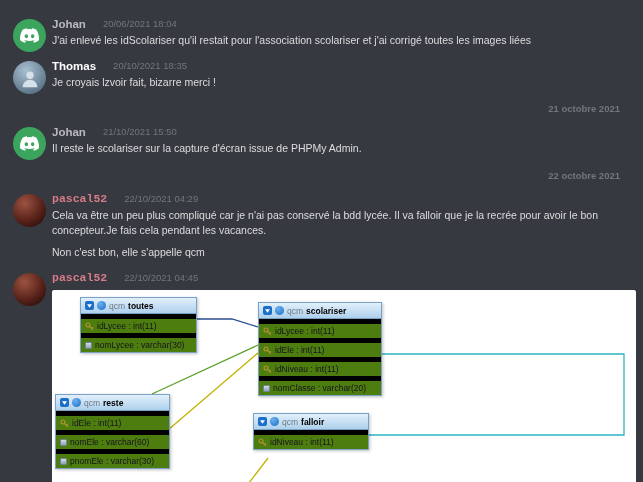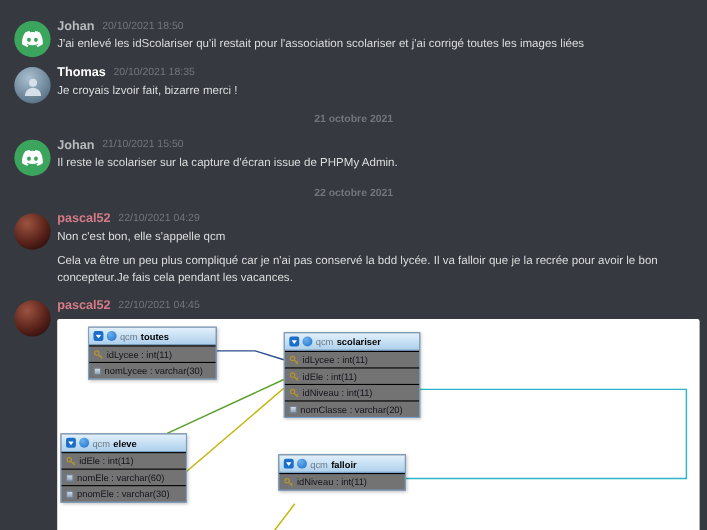--- a/index.html
+++ b/index.html
@@ -13,62 +13,62 @@
 
   
   .message{position:relative;padding:0 8px 0 52px;margin-top:11px;}
   .avatar{
     position:absolute;left:13px;top:2px;width:33px;height:33px;border-radius:50%;
     overflow:hidden;display:flex;align-items:center;justify-content:center;cursor:pointer;
   }
   .avatar-johan{background:#3ba55d;}
   .avatar-thomas{background:radial-gradient(circle at 40% 30%,#a9c0d2,#5d7689 75%);}
   .avatar-pascal{background:radial-gradient(circle at 35% 28%,#9c5340,#58221a 55%,#260c0a 90%);}
-  .msg-header{display:flex;align-items:flex-start;gap:7px;line-height:14px;}
+  .msg-header{display:flex;align-items:flex-start;gap:17px;line-height:14px;}
   .username{font-size:11.5px;font-weight:700;cursor:pointer;}
   .u-johan{color:#b8babd;}
   .u-thomas{color:#ffffff;}
-  .u-pascal{color:#d67b88;}
+  .u-pascal{color:#d67b88;font-family:Liberation Mono, monospace;}
   .timestamp{font-size:9.5px;color:#72767d;}
   .msg-text{font-size:10.5px;line-height:1.45;color:#dcddde;margin-top:2px;max-width:583px;}
   .msg-text + .msg-text{margin-top:7px;}
 
   
-  .date-divider{display:flex;align-items:center;margin:13px 16px 0 16px;flex-direction:column;}
+  .date-divider{display:flex;align-items:flex-end;margin:13px 16px 0 16px;flex-direction:column;}
   .date-divider .line{flex:1;height:1px;background:#42454a;}
   .date-divider .label{padding:0 7px;font-size:9.5px;font-weight:700;color:#72767d;}
 
   
   .attachment{
     position:relative;margin-top:5px;width:584px;height:212px;
     background:#ffffff;overflow:hidden;cursor:pointer;border-radius:2px;
   }
   .rel-lines{position:absolute;left:0;top:0;pointer-events:none;}
   .dbtable{
-    position:absolute;background:#737373;border:1px solid #7aa1c6;
+    position:absolute;background:#4d7c0f;border:1px solid #7aa1c6;
     box-shadow:1px 1px 3px rgba(0,0,0,.25);font-size:8.5px;
   }
   .tbl-header{
     display:flex;align-items:center;gap:3px;height:13px;padding:1px 4px;
     background:linear-gradient(#e2f0fb,#aed0ec);border-bottom:1px solid #7aa1c6;
     white-space:nowrap;
   }
   .tbl-toggle{
     width:9px;height:9px;background:#1b6fc9;border-radius:2px;flex:0 0 auto;
     display:flex;align-items:center;justify-content:center;
   }
   .tbl-opt{
     width:9px;height:9px;border-radius:50%;flex:0 0 auto;
     background:radial-gradient(circle at 35% 30%,#6cb0ee,#1b6fc9);
   }
   .db-prefix{color:#6e7b87;}
   .tbl-name{font-weight:700;color:#000;}
   .tbl-row{
     display:flex;align-items:center;gap:3px;height:12px;padding:1px 4px;
-    border-top:1px solid #000000;color:#15151c;white-space:nowrap;overflow:hidden;
+    border-top:5px solid #000000;color:#15151c;white-space:nowrap;overflow:hidden;
   }
   .tbl-row:first-of-type{border-top:0;}
   .col-icon{
     width:7px;height:7px;border-radius:1px;flex:0 0 aupx;flex:0 0 auto;
     background:linear-gradient(#d6dee6,#8fa2b5);border:1px solid #70839a;box-sizing:border-box;
   }
   .key-icon,.col-icon{flex:0 0 auto;}
 </style>
 </head>
 <body>
@@ -76,21 +76,21 @@
 <div class="chat">
 
   <div class="message">
     <div class="avatar avatar-johan">
       <svg width="19" height="19" viewBox="0 0 24 24">
           <path fill="#ffffff" d="M20.317 4.37a19.79 19.79 0 0 0-4.885-1.515.074.074 0 0 0-.079.037c-.21.375-.444.865-.608 1.25a18.27 18.27 0 0 0-5.487 0 12.64 12.64 0 0 0-.617-1.25.077.077 0 0 0-.079-.037A19.736 19.736 0 0 0 3.677 4.37a.07.07 0 0 0-.032.027C.533 9.046-.32 13.58.099 18.058a.082.082 0 0 0 .031.056 19.9 19.9 0 0 0 5.993 3.03.078.078 0 0 0 .084-.028 14.09 14.09 0 0 0 1.226-1.994.076.076 0 0 0-.041-.106 13.107 13.107 0 0 1-1.872-.892.077.077 0 0 1-.008-.128c.126-.094.252-.192.372-.291a.074.074 0 0 1 .077-.01c3.928 1.793 8.18 1.793 12.062 0a.074.074 0 0 1 .078.01c.12.099.246.198.373.292a.077.077 0 0 1-.006.127 12.3 12.3 0 0 1-1.873.892.077.077 0 0 0-.041.107c.36.698.772 1.362 1.225 1.993a.076.076 0 0 0 .084.028 19.84 19.84 0 0 0 6.002-3.03.077.077 0 0 0 .032-.054c.5-5.177-.838-9.674-3.549-13.66a.06.06 0 0 0-.031-.03zM8.02 15.33c-1.183 0-2.157-1.085-2.157-2.419 0-1.333.956-2.419 2.157-2.419 1.21 0 2.176 1.096 2.157 2.42 0 1.333-.956 2.418-2.157 2.418zm7.975 0c-1.183 0-2.157-1.085-2.157-2.419 0-1.333.955-2.419 2.157-2.419 1.21 0 2.176 1.096 2.157 2.42 0 1.333-.946 2.418-2.157 2.418z"></path>
         </svg>
     </div>
     <div class="msg-header">
       <span class="username u-johan">Johan</span>
-      <span class="timestamp">20/10/2021 18:50</span>
+      <span class="timestamp">20/06/2021 18:04</span>
     </div>
     <div class="msg-text">J'ai enlevé les idScolariser qu'il restait pour l'association scolariser et j'ai corrigé toutes les images liées</div>
   </div>
 
   <div class="message">
     <div class="avatar avatar-thomas">
       <svg width="22" height="22" viewBox="0 0 24 24">
           <circle cx="12" cy="9" r="4" fill="#d6e0e8"></circle>
           <path d="M4 22c0-4.4 3.6-8 8-8s8 3.6 8 8z" fill="#d6e0e8"></path>
         </svg>
@@ -126,22 +126,22 @@
     <span class="label">22 octobre 2021</span>
     <div class="line"></div>
   </div>
 
   <div class="message">
     <div class="avatar avatar-pascal"></div>
     <div class="msg-header">
       <span class="username u-pascal">pascal52</span>
       <span class="timestamp">22/10/2021 04:29</span>
     </div>
+    <div class="msg-text">Cela va être un peu plus compliqué car je n'ai pas conservé la bdd lycée. Il va falloir que je la recrée pour avoir le bon concepteur.Je fais cela pendant les vacances.</div>
     <div class="msg-text">Non c'est bon, elle s'appelle qcm</div>
-    <div class="msg-text">Cela va être un peu plus compliqué car je n'ai pas conservé la bdd lycée. Il va falloir que je la recrée pour avoir le bon concepteur.Je fais cela pendant les vacances.</div>
   </div>
 
   <div class="message">
     <div class="avatar avatar-pascal"></div>
     <div class="msg-header">
       <span class="username u-pascal">pascal52</span>
       <span class="timestamp">22/10/2021 04:45</span>
     </div>
 
     <div class="attachment">
@@ -217,21 +217,21 @@
 
       <div class="dbtable" style="left:3px;top:104px;width:113px">
         <div class="tbl-header">
           <span class="tbl-toggle">
               <svg width="5" height="4" viewBox="0 0 6 4">
                 <path d="M0 0h6L3 4z" fill="#fff"></path>
               </svg>
             </span>
           <span class="tbl-opt"></span>
           <span class="db-prefix">qcm</span>
-          <span class="tbl-name">eleve</span>
+          <span class="tbl-name">reste</span>
         </div>
         <div class="tbl-row">
           <svg class="key-icon" width="9" height="9" viewBox="0 0 12 12">
               <circle cx="4" cy="4" r="2.6" fill="none" stroke="#b29433" stroke-width="1.5"></circle>
               <path d="M6 6l4.5 4.5M8.6 8.6l1.6-1.6" stroke="#b29433" stroke-width="1.5" fill="none"></path>
             </svg>
           <span>idEle : int(11)</span>
         </div>
         <div class="tbl-row">
           <span class="col-icon"></span>

